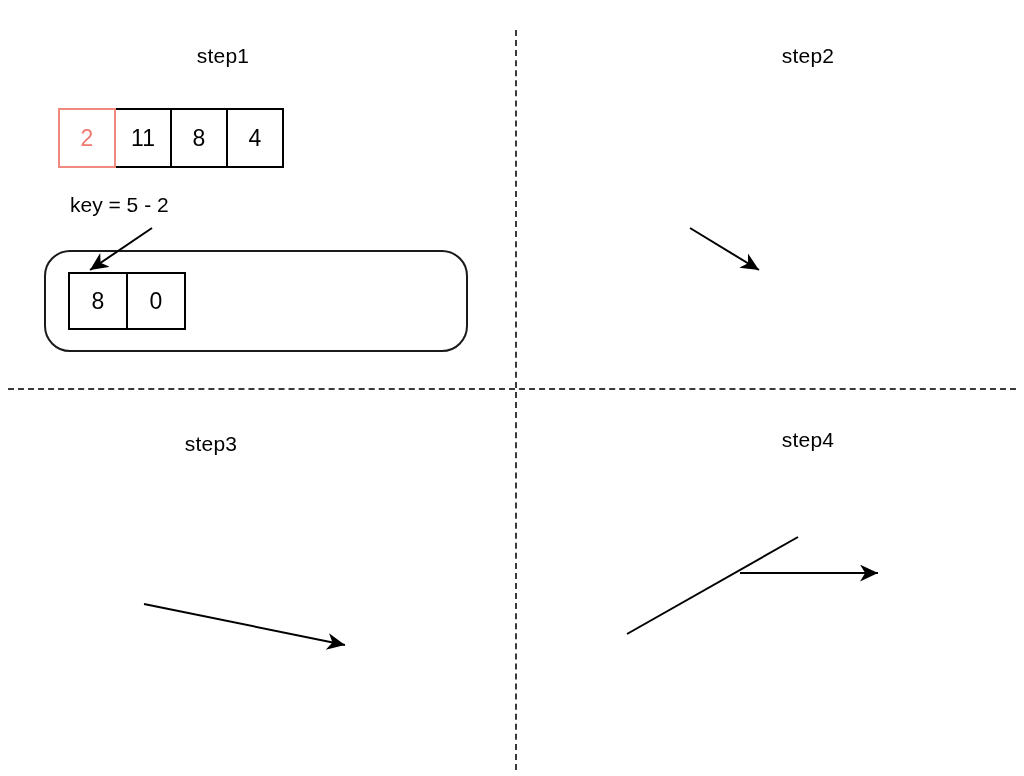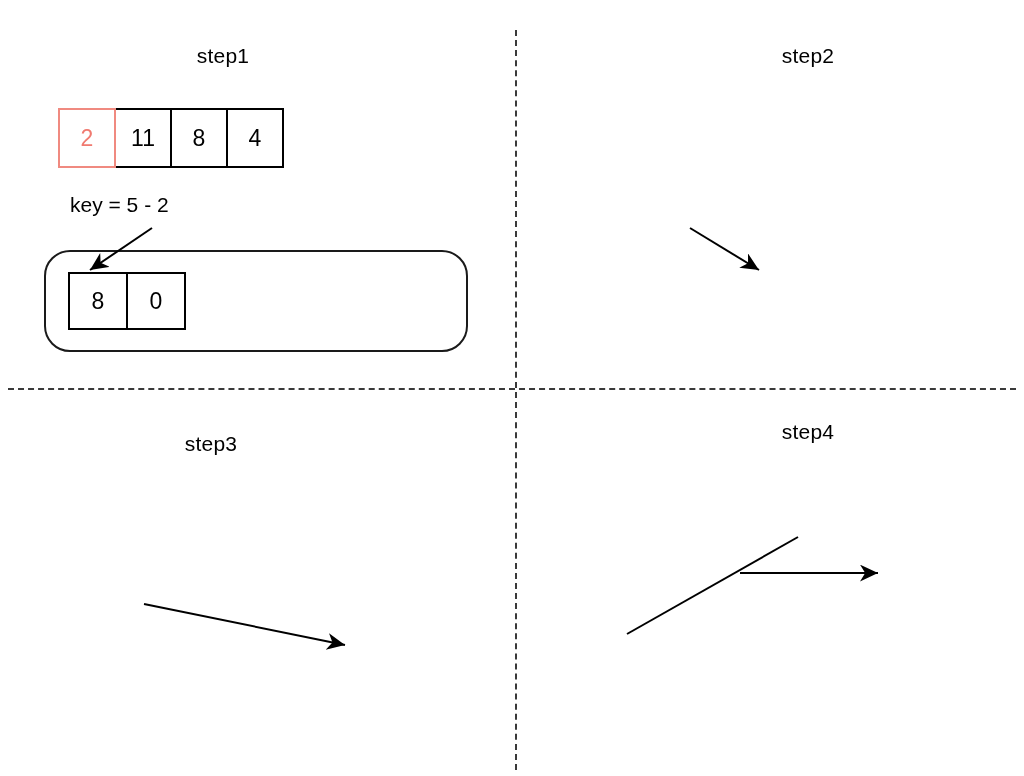--- a/index.html
+++ b/index.html
@@ -32,21 +32,21 @@
     width: 1008px;
     height: 0;
     border-top: 2px dashed #3a3a3a;
   }
 
   
   .quad { position: absolute; }
   #quad-step1 { left: 12px;   top: 0px;   width: 512px; height: 388px; }
   #quad-step2 { left: 512px; top: 0px;   width: 512px; height: 388px; }
   #quad-step3 { left: 0px;   top: 388px; width: 512px; height: 388px; }
-  #quad-step4 { left: 512px; top: 376px; width: 512px; height: 388px; }
+  #quad-step4 { left: 512px; top: 384px; width: 512px; height: 388px; }
 
   .step-title {
     position: absolute;
     width: 100%;
     text-align: center;
     font-size: 21px;
     letter-spacing: .2px;
     top: 44px;
   }
   #quad-step1 .step-title { left: -45px; }

